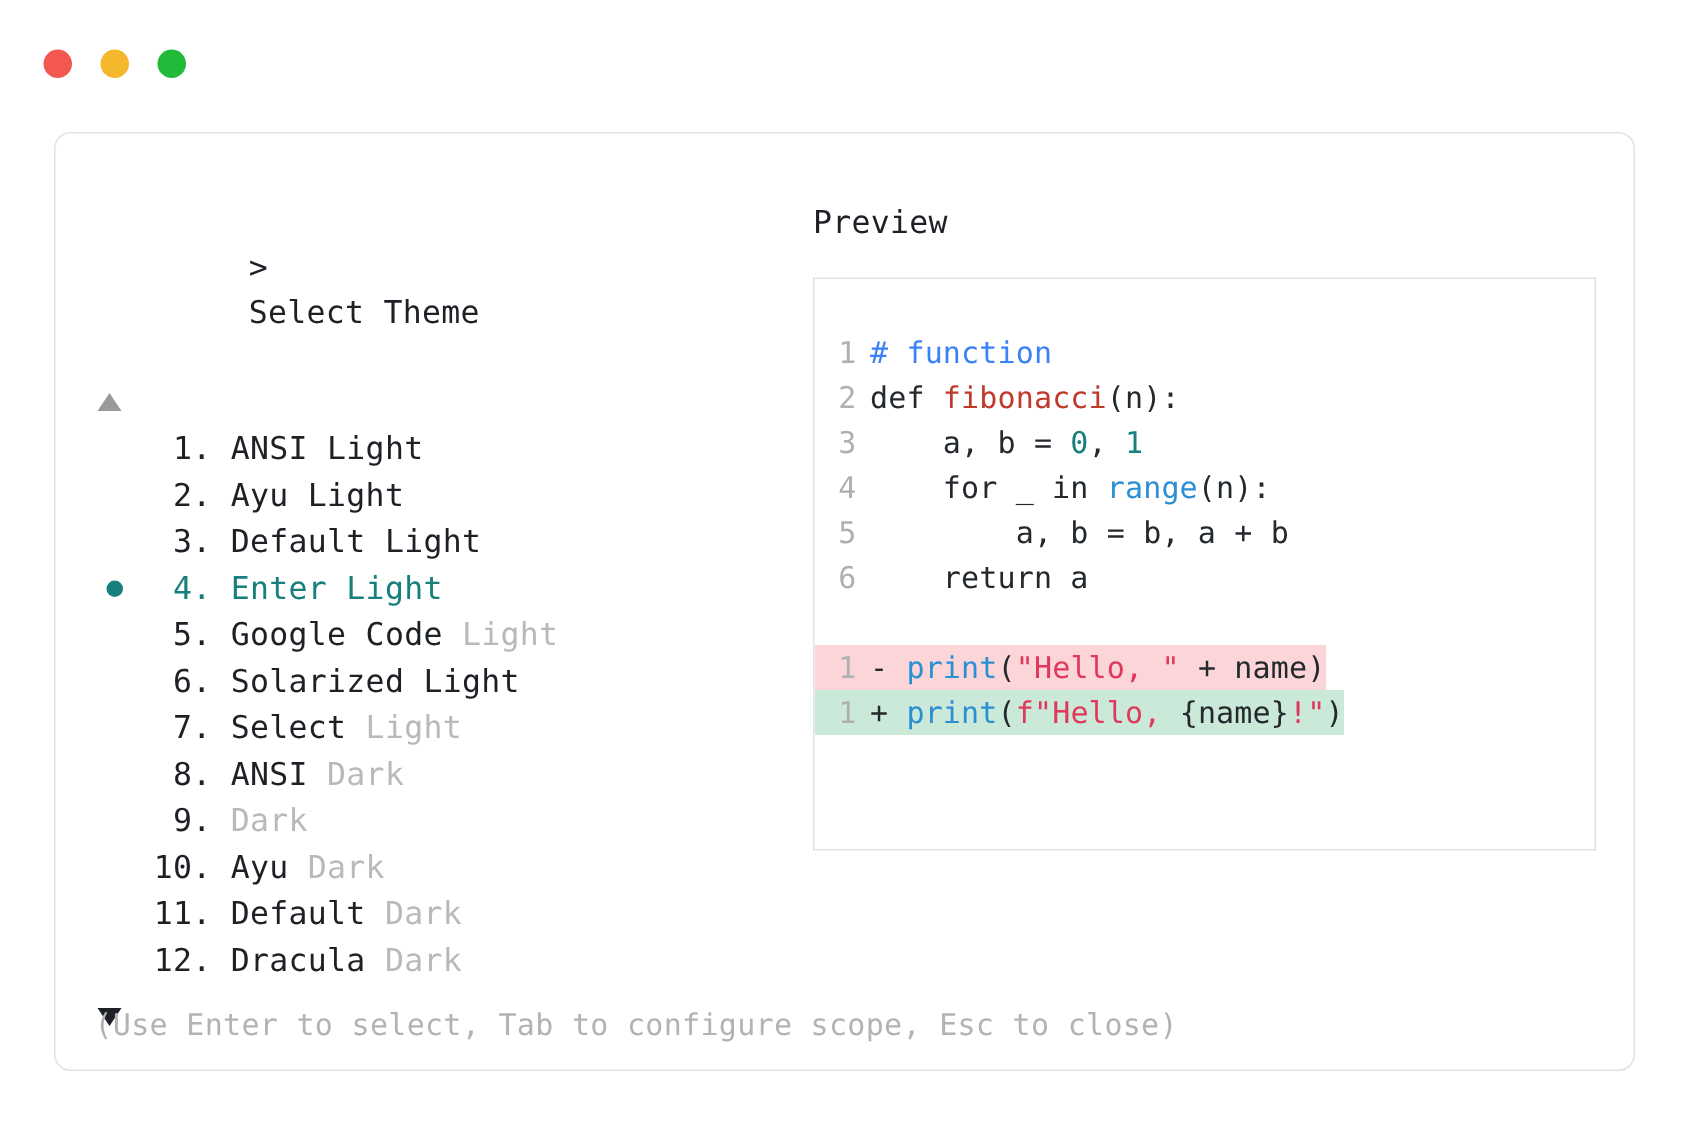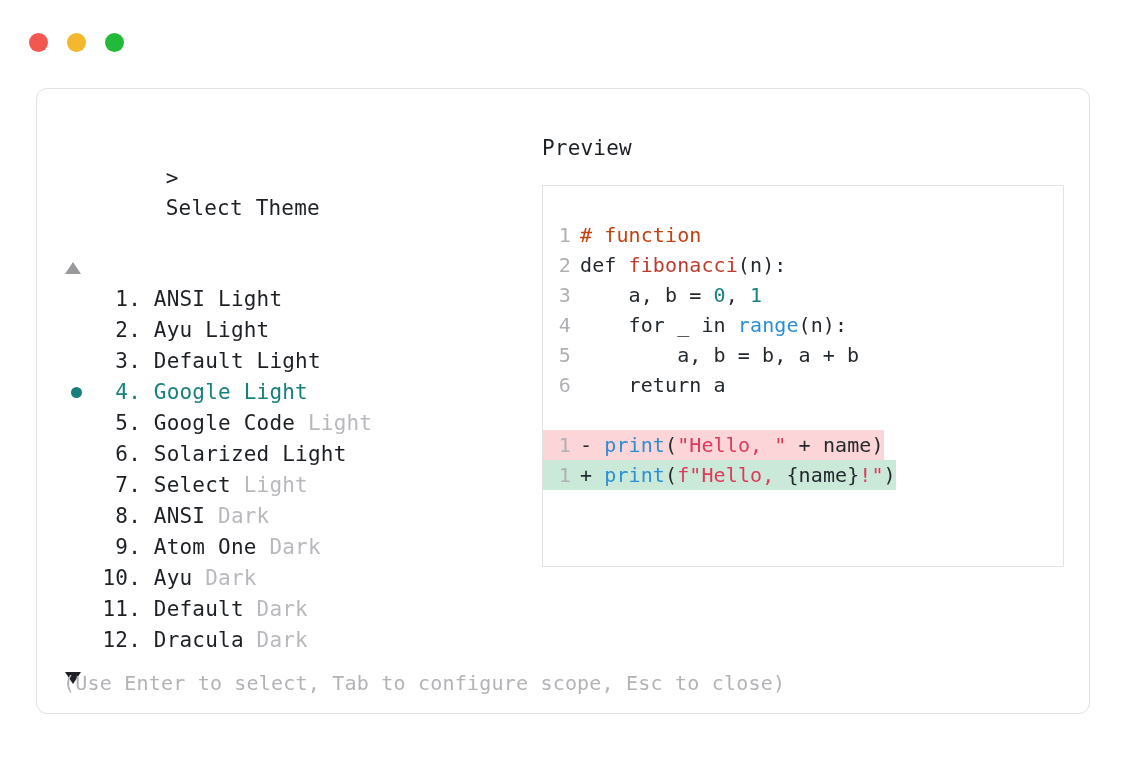--- a/index.html
+++ b/index.html
@@ -174,21 +174,21 @@
   .ln {
     display: inline-block;
     width: 14px;
     text-align: right;
     color: #b0b0b4;
     margin-right: 9px;
     flex: 0 0 auto;
   }
   .code-body { color: #24292e; }
 
-  .tok-comment  { color: #c2410c; }
+  .tok-comment  { color: #3b82f6; }
   .tok-fn       { color: #c0392b; }
   .tok-num      { color: #17807d; }
   .tok-builtin  { color: #2b8fd4; }
   .tok-str      { color: #e0385b; }
   .tok-plain    { color: #24292e; }
 
   .code-spacer { height: 30px; }
 
   .diff-line {
     display: flex;
@@ -221,26 +221,26 @@
         <span>&gt;</span>
         <span>Select Theme</span>
       </div>
 
       <div class="scroll-arrow scroll-arrow-up"></div>
 
       <ul class="theme-list" id="theme-list">
           <li class="theme-item"><span class="bullet-slot"></span><span class="idx">1.</span><span class="theme-name"> ANSI</span><span class="theme-variant"> Light</span></li>
           <li class="theme-item"><span class="bullet-slot"></span><span class="idx">2.</span><span class="theme-name"> Ayu</span><span class="theme-variant"> Light</span></li>
           <li class="theme-item"><span class="bullet-slot"></span><span class="idx">3.</span><span class="theme-name"> Default</span><span class="theme-variant"> Light</span></li>
-          <li class="theme-item selected"><span class="bullet-slot"><span class="bullet"></span></span><span class="idx">4.</span><span class="theme-name"> Google</span><span class="theme-variant"> Light</span></li>
+          <li class="theme-item selected"><span class="bullet-slot"><span class="bullet"></span></span><span class="idx">4.</span><span class="theme-name"> Enter</span><span class="theme-variant"> Light</span></li>
           <li class="theme-item"><span class="bullet-slot"></span><span class="idx">5.</span><span class="theme-name"> Google Code</span><span class="theme-variant dim"> Light</span></li>
           <li class="theme-item"><span class="bullet-slot"></span><span class="idx">6.</span><span class="theme-name"> Solarized</span><span class="theme-variant"> Light</span></li>
           <li class="theme-item"><span class="bullet-slot"></span><span class="idx">7.</span><span class="theme-name"> Select</span><span class="theme-variant dim"> Light</span></li>
           <li class="theme-item"><span class="bullet-slot"></span><span class="idx">8.</span><span class="theme-name"> ANSI</span><span class="theme-variant dim"> Dark</span></li>
-          <li class="theme-item"><span class="bullet-slot"></span><span class="idx">9.</span><span class="theme-name"> Atom One</span><span class="theme-variant dim"> Dark</span></li>
+          <li class="theme-item"><span class="bullet-slot"></span><span class="idx">9.</span><span class="theme-variant dim"> Dark</span></li>
           <li class="theme-item"><span class="bullet-slot"></span><span class="idx">10.</span><span class="theme-name"> Ayu</span><span class="theme-variant dim"> Dark</span></li>
           <li class="theme-item"><span class="bullet-slot"></span><span class="idx">11.</span><span class="theme-name"> Default</span><span class="theme-variant dim"> Dark</span></li>
           <li class="theme-item"><span class="bullet-slot"></span><span class="idx">12.</span><span class="theme-name"> Dracula</span><span class="theme-variant dim"> Dark</span></li>
         </ul>
 
       <div class="scroll-arrow scroll-arrow-down"></div>
     </div>
 
     <div class="footer-hint">(Use Enter to select, Tab to configure scope, Esc to close)</div>
 

